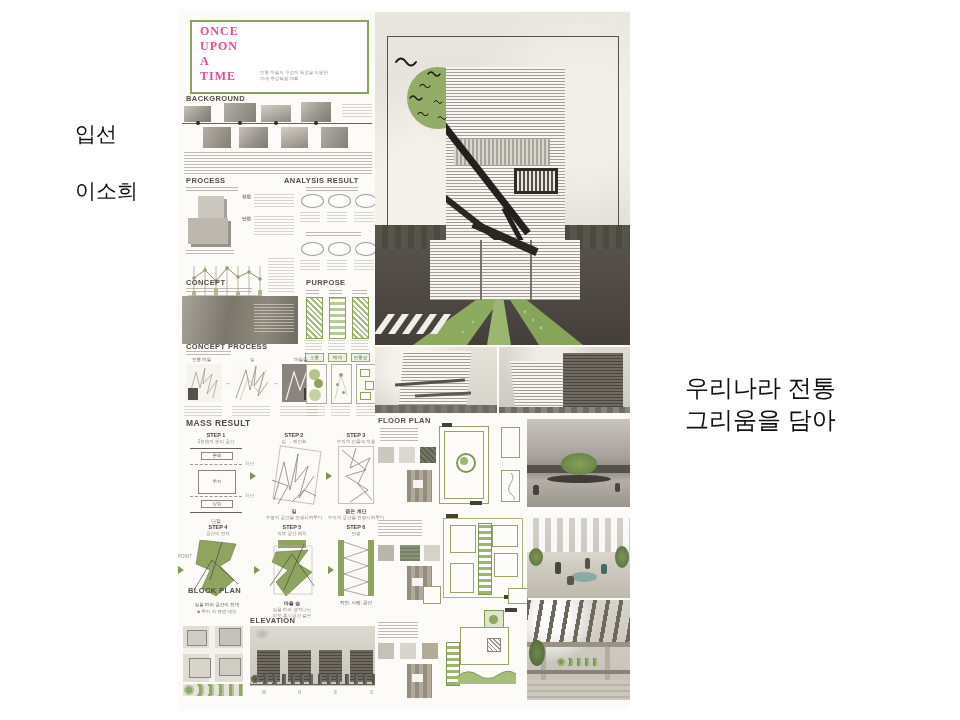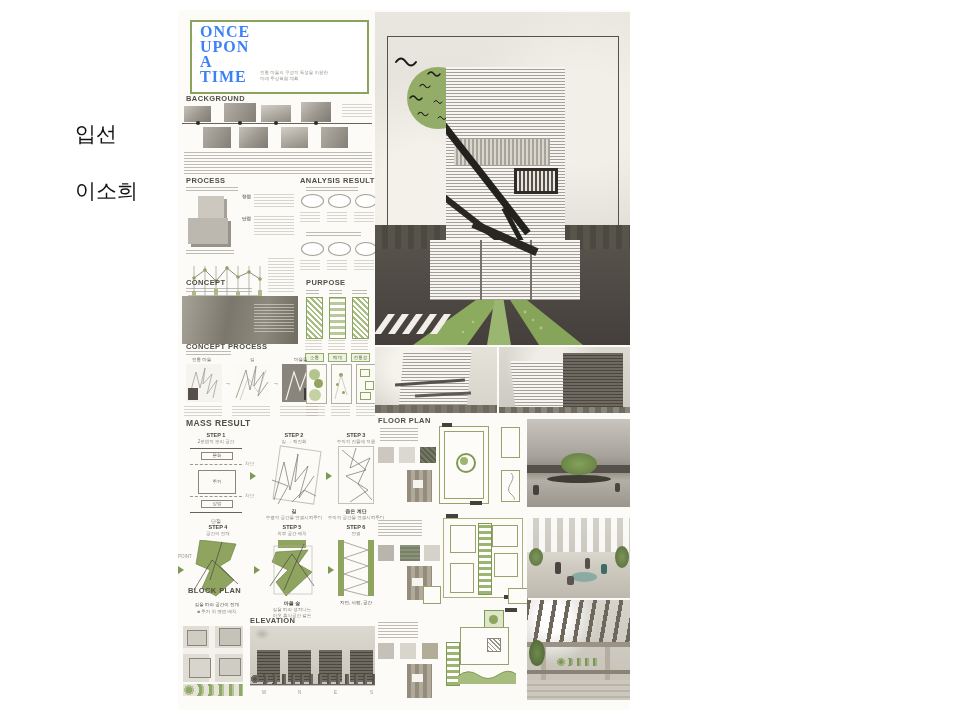--- a/index.html
+++ b/index.html
@@ -38,26 +38,28 @@
 </style>
 </head>
 <body>
 
 <div class="abs side-label" style="left:75px;top:92px">
   <div>입선</div>
   <div>이소희</div>
 </div>
 
 <div class="abs caption" style="left:685px;top:372px">
+  <div>우리나라 전통</div>
+  <div>그리움을 담아</div>
 </div>
 
 <div class="abs board">
 
   <div class="abs" style="left:12px;top:10px;width:175px;height:70px;border:2px solid #8aa45e;background:#fff">
-    <div class="abs" style="left:8px;top:2px;font-family:'Liberation Serif','DejaVu Serif',serif;font-weight:bold;font-size:16px;line-height:15px;letter-spacing:1px;color:#3b82f6">
+    <div class="abs" style="left:8px;top:2px;font-family:'Liberation Serif','DejaVu Serif',serif;font-weight:bold;font-size:12px;line-height:15px;letter-spacing:1px;color:#ec4899">
       <div>ONCE</div>
       <div>UPON</div>
       <div>A</div>
       <div>TIME</div>
     </div>
     <div class="abs micro lt" style="left:68px;top:48px;white-space:normal;width:100px">
       <span>전통 마을의 구성적 특성을 이용한</span><br>
       <span>미래 주상복합 계획</span>
     </div>
   </div>
@@ -114,21 +116,21 @@
     </g>
     <g fill="#aebc8a">
         <rect x="6" y="33" width="4" height="5"></rect>
         <rect x="28" y="31" width="4" height="7"></rect>
         <rect x="50" y="34" width="4" height="4"></rect>
         <rect x="72" y="32" width="4" height="6"></rect>
       </g>
   </svg>
   <div class="abs tx lt" style="left:90px;top:248px;width:26px;height:34px"></div>
 
-  <div class="abs h" style="left:122px;top:166px">ANALYSIS RESULT</div>
+  <div class="abs h" style="left:106px;top:166px">ANALYSIS RESULT</div>
   <div class="abs tx" style="left:128px;top:177px;width:52px;height:4px"></div>
   <div class="abs oval" style="left:123px;top:184px;width:21px;height:12px"></div>
   <div class="abs oval" style="left:150px;top:184px;width:21px;height:12px"></div>
   <div class="abs oval" style="left:177px;top:184px;width:20px;height:12px"></div>
   <div class="abs tx lt" style="left:122px;top:202px;width:20px;height:11px"></div>
   <div class="abs tx lt" style="left:149px;top:202px;width:20px;height:11px"></div>
   <div class="abs tx lt" style="left:176px;top:202px;width:20px;height:11px"></div>
   <div class="abs tx" style="left:128px;top:222px;width:55px;height:4px"></div>
   <div class="abs oval" style="left:123px;top:232px;width:21px;height:12px"></div>
   <div class="abs oval" style="left:150px;top:232px;width:21px;height:12px"></div>

